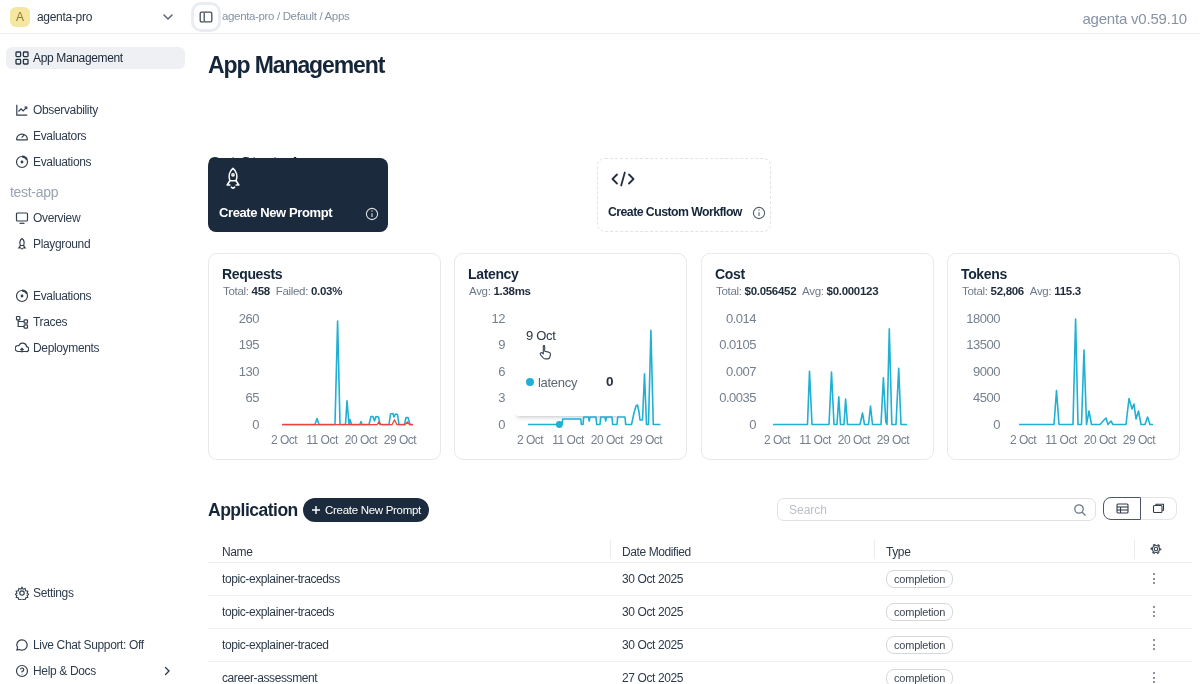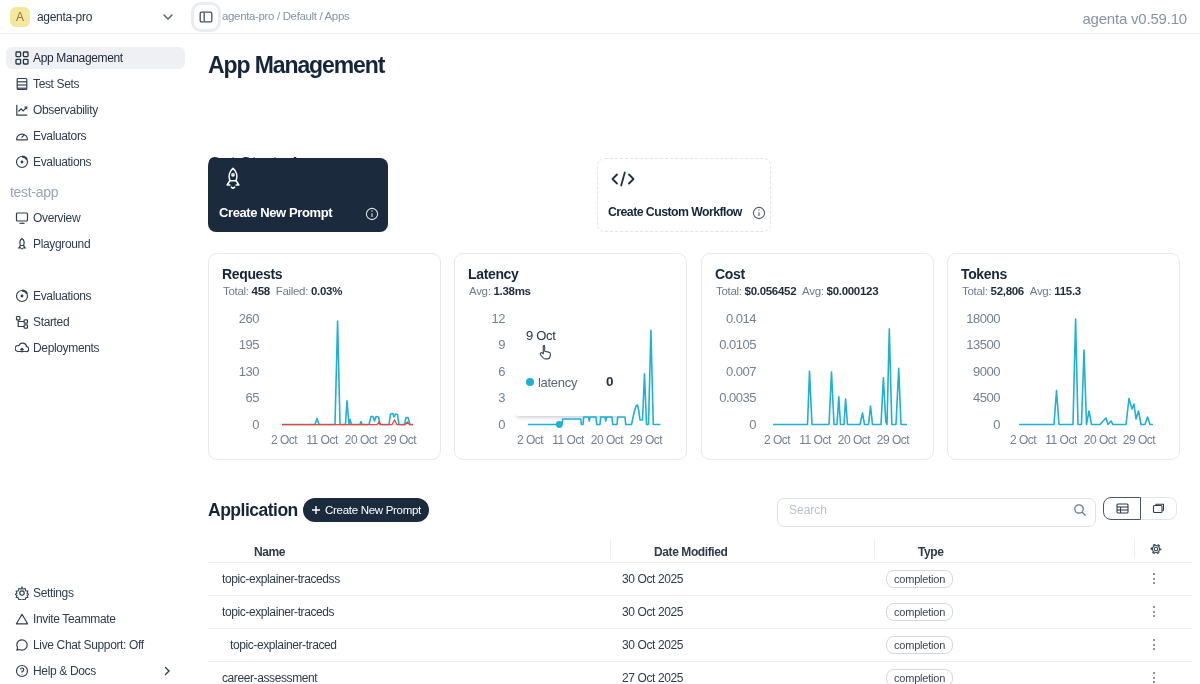--- a/index.html
+++ b/index.html
@@ -38,33 +38,33 @@
   
   .scard { position:absolute; top:219px; width:233px; height:207px; background:#fff;
     border:1px solid #e9e9eb; border-radius:9px; }
   .scard .st { position:absolute; left:13px; top:12px; font-size:14px; font-weight:600; letter-spacing:-0.35px; color:#16263a; }
   .scard .ss { position:absolute; left:14px; top:31px; font-size:11.5px; letter-spacing:-0.3px; color:#6e7a8a; }
   .scard .ss b { color:#1f2c3c; }
   .scard svg.chart { position:absolute; left:0; top:0; z-index:2; }
   
   #appbar-btn { position:absolute; left:103px; top:464px; width:126px; height:24px; border-radius:12px;
     background:#1b2b3d; color:#fff; font-size:11.5px; letter-spacing:-0.3px; text-align:center; line-height:24px; }
-  #search { position:absolute; left:577px; top:464px; width:319px; height:29px; border:1px solid #dfe1e5;
+  #search { position:absolute; left:577px; top:464px; width:319px; height:23px; border:1px solid #dfe1e5;
     border-radius:7px; background:#fff; }
   #search .ph { position:absolute; left:11px; top:4px; font-size:12px; color:#b9bfc9; }
   #seg { position:absolute; left:903px; top:463px; width:74px; height:23px; }
   #seg .l { position:absolute; left:0; top:0; width:38px; height:23px; border:1.5px solid #4a5665;
     border-radius:8px 0 0 8px; background:#fff; }
   #seg .r { position:absolute; left:38px; top:0; width:36px; height:23px; border:1px solid #e2e6eb;
     border-left:none; border-radius:0 8px 8px 0; background:#fff; }
   
   #tbl { position:absolute; left:8px; top:502px; width:984px; }
   .trow { position:relative; height:33px; border-bottom:1px solid #f0f0f0; }
   .thead { height:27px; border-bottom:1px solid #ededed; }
-  .thead .c { position:absolute; top:6px; font-size:12px; font-weight:700; letter-spacing:-0.2px; color:#2f3b4a;margin-left:32px; }
+  .thead .c { position:absolute; top:6px; font-size:12px; font-weight:400; letter-spacing:-0.2px; color:#2f3b4a; }
   .trow .c { position:absolute; top:9px; font-size:12px; letter-spacing:-0.4px; color:#2c3a4a; }
   .sep { position:absolute; top:4px; width:1px; height:19px; background:#ececec; }
   .tag { position:absolute; left:678px; top:7px; height:18px; line-height:17px; padding:0 7px;
     border:1px solid #d5d8dc; border-radius:8px; font-size:11px; letter-spacing:-0.2px; color:#3c4654; background:#fff; }
   .dots { position:absolute; left:945px; top:10px; width:3px; height:13px; }
   .dots i { position:absolute; left:0; width:2.3px; height:2.3px; border-radius:50%; background:#67717f; }
 </style>
 </head>
 <body>
 <div id="header">
@@ -85,31 +85,20 @@
     <svg class="ic" viewBox="0 0 14 14">
         <g fill="none" stroke="#273444" stroke-width="1.3">
           <rect x="1" y="1" width="4.6" height="4.6" rx="0.8"></rect>
           <rect x="8.4" y="1" width="4.6" height="4.6" rx="0.8"></rect>
           <rect x="1" y="8.4" width="4.6" height="4.6" rx="0.8"></rect>
           <rect x="8.4" y="8.4" width="4.6" height="4.6" rx="0.8"></rect>
         </g>
       </svg>
     <span class="lb">App Management</span>
     </div>
-  <div class="mitem" style="top:39px">
-    <svg class="ic" viewBox="0 0 14 14">
-        <g fill="none" stroke="#333f4e" stroke-width="1.2">
-          <rect x="2.2" y="1.5" width="9.6" height="11" rx="1"></rect>
-          <line x1="2.2" y1="4.8" x2="11.8" y2="4.8"></line>
-          <line x1="2.2" y1="8" x2="11.8" y2="8"></line>
-          <line x1="2.2" y1="11.2" x2="11.8" y2="11.2"></line>
-        </g>
-      </svg>
-    <span class="lb">Test Sets</span>
-    </div>
   <div class="mitem" style="top:65px">
     <svg class="ic" viewBox="0 0 14 14">
         <g fill="none" stroke="#333f4e" stroke-width="1.2">
           <path d="M1.8 1.8v10.4h10.4"></path>
           <path d="M3.5 8.5l2.6-2.6 2 2 3.6-3.6"></path>
           <path d="M9.5 4.1h2.2v2.2"></path>
         </g>
       </svg>
     <span class="lb">Observability</span>
     </div>
@@ -164,45 +153,39 @@
     </div>
   <div class="mitem" style="top:277px">
     <svg class="ic" viewBox="0 0 14 14">
         <g fill="none" stroke="#333f4e" stroke-width="1.2">
           <rect x="1.5" y="1.5" width="3.4" height="3.4" rx="0.7"></rect>
           <rect x="9.1" y="4.8" width="3.4" height="3.4" rx="0.7"></rect>
           <rect x="9.1" y="9.8" width="3.4" height="3.4" rx="0.7"></rect>
           <path d="M3.2 4.9v6.6h5.9M3.2 6.5h5.9"></path>
         </g>
       </svg>
-    <span class="lb">Started</span>
+    <span class="lb">Traces</span>
     </div>
   <div class="mitem" style="top:303px">
     <svg class="ic" viewBox="0 0 14 14">
         <g fill="none" stroke="#333f4e" stroke-width="1.2">
           <path d="M3.5 10.5a3 3 0 1 1 .4-5.9 4 4 0 0 1 7.7 1.1 2.4 2.4 0 0 1-.6 4.8H3.5z"></path>
           <path d="M7 11.5V7.5M5.4 9l1.6-1.6L8.6 9"></path>
         </g>
       </svg>
     <span class="lb">Deployments</span>
     </div>
   <div class="mitem" style="top:548px">
     <svg class="ic" viewBox="0 0 14 14">
         <g fill="none" stroke="#333f4e" stroke-width="1.2">
           <circle cx="7" cy="7" r="2.2"></circle>
           <path d="M7 1.2l1 2 2.1-.7.5 2.2 2.2.5-.7 2.1 2 1-2 1 .7 2.1-2.2.5-.5 2.2-2.1-.7-1 2-1-2-2.1.7-.5-2.2-2.2-.5.7-2.1-2-1 2-1-.7-2.1 2.2-.5.5-2.2 2.1.7z" stroke-width="1.1"></path>
         </g>
       </svg>
     <span class="lb">Settings</span>
-    </div>
-  <div class="mitem" style="top:574px">
-    <svg class="ic" viewBox="0 0 14 14">
-        <path d="M7 2.2L12.6 11.8H1.4z" fill="none" stroke="#333f4e" stroke-width="1.2" stroke-linejoin="round"></path>
-      </svg>
-    <span class="lb">Invite Teammate</span>
     </div>
   <div class="mitem" style="top:600px">
     <svg class="ic" viewBox="0 0 14 14">
         <path d="M7 1.8a5.2 5.2 0 0 1 0 10.4c-1 0-1.9-.2-2.7-.7l-2.5.7.8-2.3A5.2 5.2 0 0 1 7 1.8z" fill="none" stroke="#333f4e" stroke-width="1.2" stroke-linejoin="round"></path>
       </svg>
     <span class="lb">Live Chat Support: Off</span>
     </div>
   <div class="mitem" style="top:626px">
     <svg class="ic" viewBox="0 0 14 14">
         <g fill="none" stroke="#333f4e" stroke-width="1.2">
@@ -406,21 +389,21 @@
         <span class="c" style="left:14px">topic-explainer-traceds</span>
         <span class="c" style="left:414px">30 Oct 2025</span>
         <span class="tag">completion</span>
         <span class="dots">
           <i style="top:0"></i>
           <i style="top:4.6px"></i>
           <i style="top:9.2px"></i>
         </span>
       </div>
     <div class="trow">
-        <span class="c" style="left:22px">topic-explainer-traced</span>
+        <span class="c" style="left:14px">topic-explainer-traced</span>
         <span class="c" style="left:414px">30 Oct 2025</span>
         <span class="tag">completion</span>
         <span class="dots">
           <i style="top:0"></i>
           <i style="top:4.6px"></i>
           <i style="top:9.2px"></i>
         </span>
       </div>
     <div class="trow">
         <span class="c" style="left:14px">career-assessment</span>

